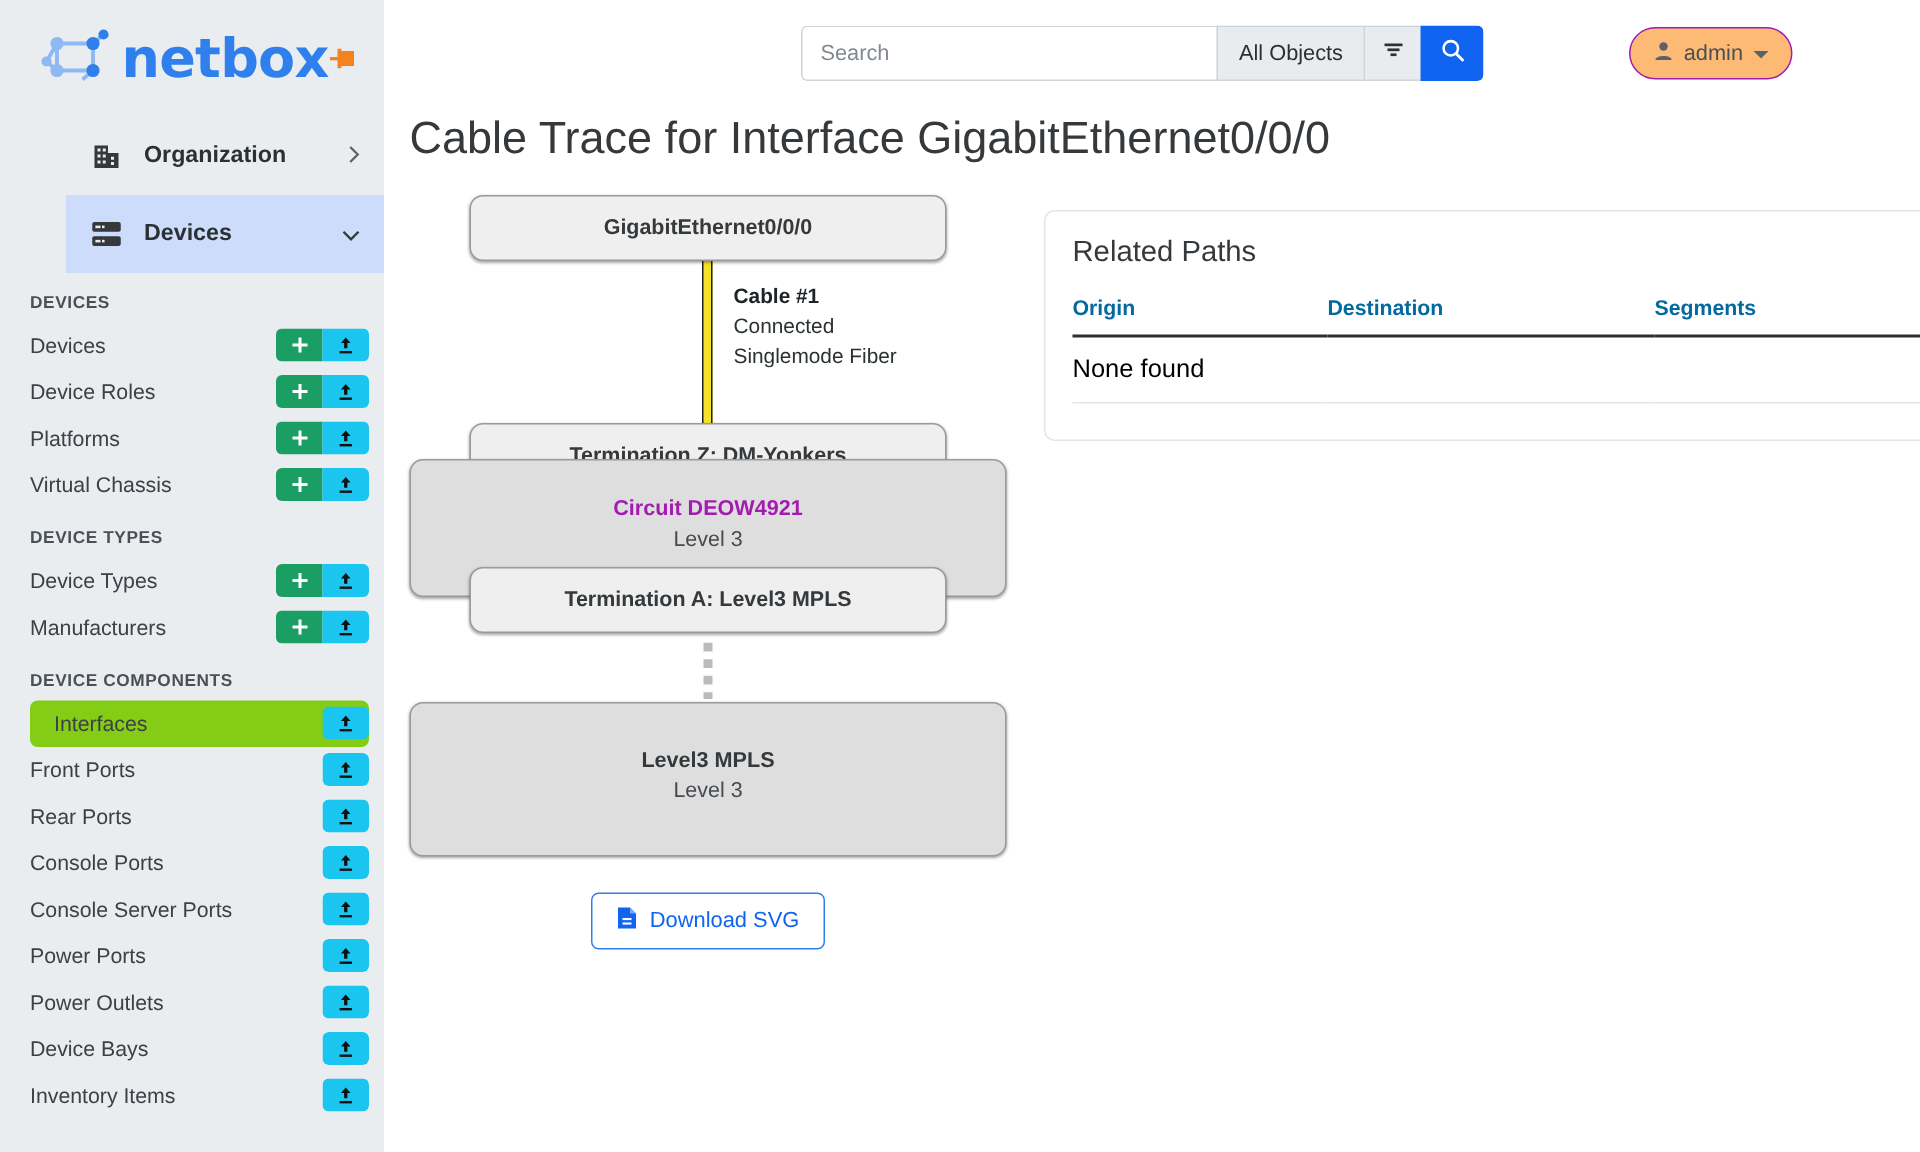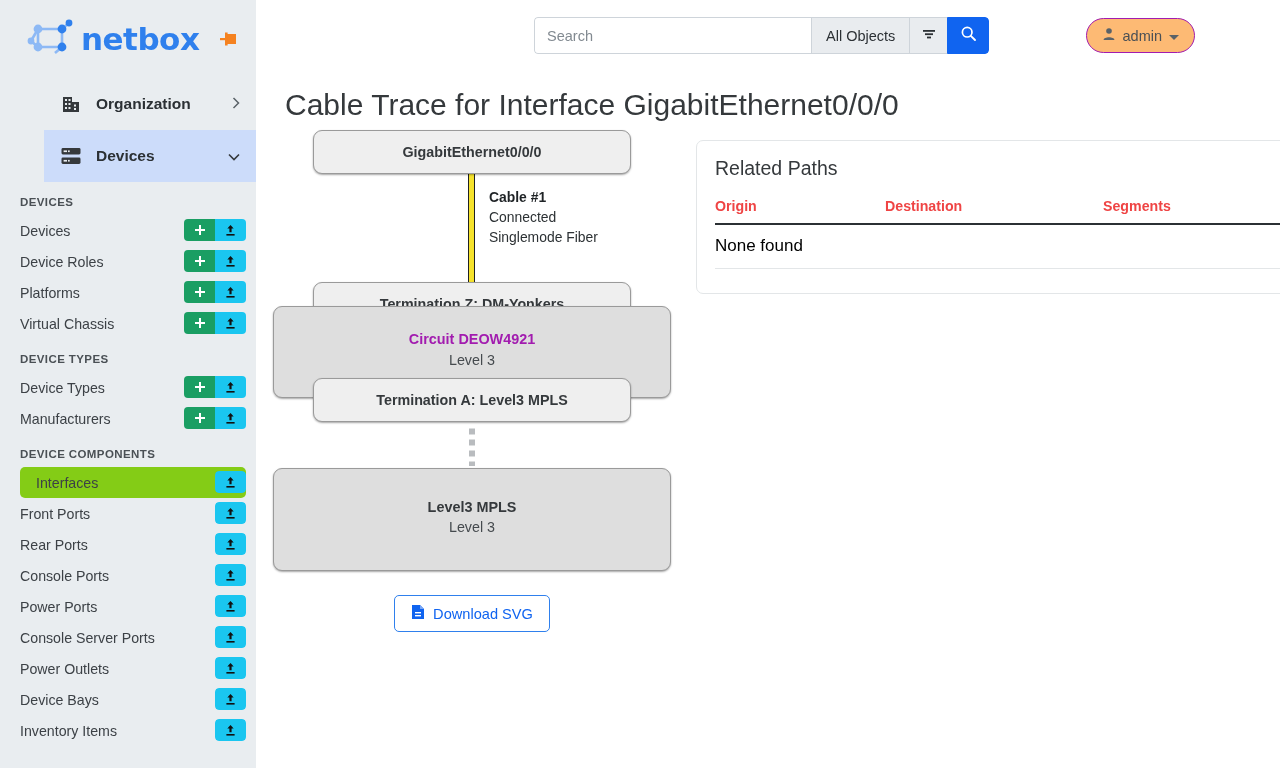--- a/index.html
+++ b/index.html
@@ -20,21 +20,21 @@
     overflow: hidden;
   }
   .brand-row {
     height: 78px;
     display: flex; align-items: center;
     padding-left: 26px; padding-right: 16px;
   }
   .brand-logo { display: flex; align-items: center; gap: 7px; }
   .brand-mark { width: 48px; height: 44px; }
   .brand-word {
-    font-size: 31px; font-weight: 700;
+    font-size: 36px; font-weight: 700;
     color: #2f80ed; letter-spacing: -0.5px;
     font-family: "DejaVu Sans", sans-serif;
   }
   .pin-wrap { margin-left: auto; width: 22px; height: 22px; display:flex; align-items:center; justify-content:center;}
 
   .nav-group {
     display: flex; align-items: center;
     height: 52px; padding: 0 16px 0 14px;
     cursor: pointer;
     margin-left: 44px;
@@ -114,21 +114,21 @@
     height: 35px; padding: 0 15px;
     border: 1px solid #a21caf; border-radius: 18px;
     background: #fdba74; cursor: pointer;
     font-size: 14.5px; color: #4a5055;
   }
 
   
   #content { position: absolute; left: 256px; top: 70px; width: 1024px; height: 698px; }
   .page-title {
     font-size: 30px; font-weight: 400; color: #35393c;
-    margin: 12px; padding: 0 0 0 17px; line-height: 1.2;
+    margin: 0; padding: 0 0 0 17px; line-height: 1.2;
     position: absolute; top: 5px; left: 0;
   }
 
   
   .trace-col { position: absolute; left: 17px; top: 80px; width: 398px; }
   .node {
     position: relative;
     border-radius: 9px;
     text-align: center;
     box-shadow: 0 1px 2px rgba(0,0,0,0.35);
@@ -192,21 +192,21 @@
 
   
   .card {
     position: absolute; left: 440px; top: 70px; width: 611px;
     background: #fff; border: 1px solid #e3e6e8;
     border-radius: 7px; padding: 16px 18px 24px;
   }
   .card-title { font-size: 19.5px; font-weight: 400; color: #35393c; margin-bottom: 18px; }
   table.paths { width: 100%; border-collapse: collapse; }
   table.paths th {
-    text-align: left; font-size: 14.2px; font-weight: 700; color: #ef4444;
+    text-align: left; font-size: 14.2px; font-weight: 700; color: #0369a1;
     padding: 0 0 9px 0; border-bottom: 2px solid #2b3034;
   }
   table.paths td {
     font-size: 17px; color: #000000;
     padding: 11px 0 12px 0; border-bottom: 1px solid #e3e6e8;
   }
 </style>
 </head>
 <body>
 
@@ -432,32 +432,32 @@
         <div class="btns">
           <div class="mini-btn imp only">
             <svg width="13" height="13" viewBox="0 0 13 13">
               <path d="M6.5 1 L9.7 4.6 H7.6 V8.2 H5.4 V4.6 H3.3 Z" fill="#111"></path>
               <rect x="2.4" y="10" width="8.2" height="1.6" fill="#111"></rect>
             </svg>
           </div>
         </div>
       </div>
       <div class="nav-item">
+        <span>Console Server Ports</span>
+        <div class="btns">
+          <div class="mini-btn imp only">
+            <svg width="13" height="13" viewBox="0 0 13 13">
+              <path d="M6.5 1 L9.7 4.6 H7.6 V8.2 H5.4 V4.6 H3.3 Z" fill="#111"></path>
+              <rect x="2.4" y="10" width="8.2" height="1.6" fill="#111"></rect>
+            </svg>
+          </div>
+        </div>
+      </div>
+      <div class="nav-item">
         <span>Power Ports</span>
-        <div class="btns">
-          <div class="mini-btn imp only">
-            <svg width="13" height="13" viewBox="0 0 13 13">
-              <path d="M6.5 1 L9.7 4.6 H7.6 V8.2 H5.4 V4.6 H3.3 Z" fill="#111"></path>
-              <rect x="2.4" y="10" width="8.2" height="1.6" fill="#111"></rect>
-            </svg>
-          </div>
-        </div>
-      </div>
-      <div class="nav-item">
-        <span>Console Server Ports</span>
         <div class="btns">
           <div class="mini-btn imp only">
             <svg width="13" height="13" viewBox="0 0 13 13">
               <path d="M6.5 1 L9.7 4.6 H7.6 V8.2 H5.4 V4.6 H3.3 Z" fill="#111"></path>
               <rect x="2.4" y="10" width="8.2" height="1.6" fill="#111"></rect>
             </svg>
           </div>
         </div>
       </div>
       <div class="nav-item">

